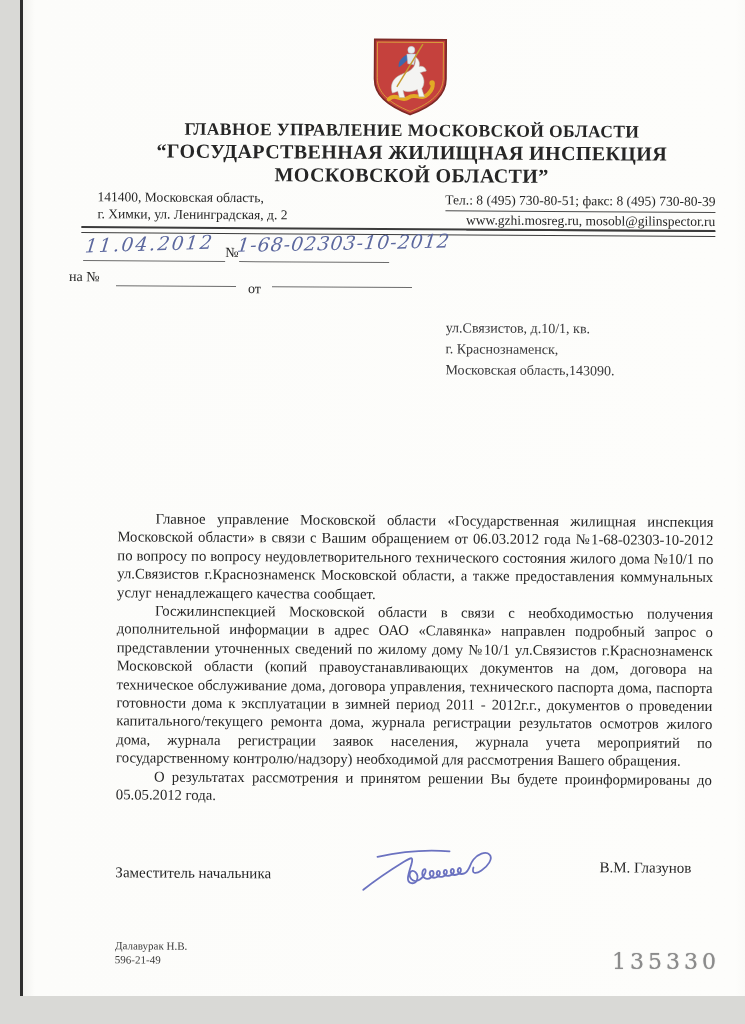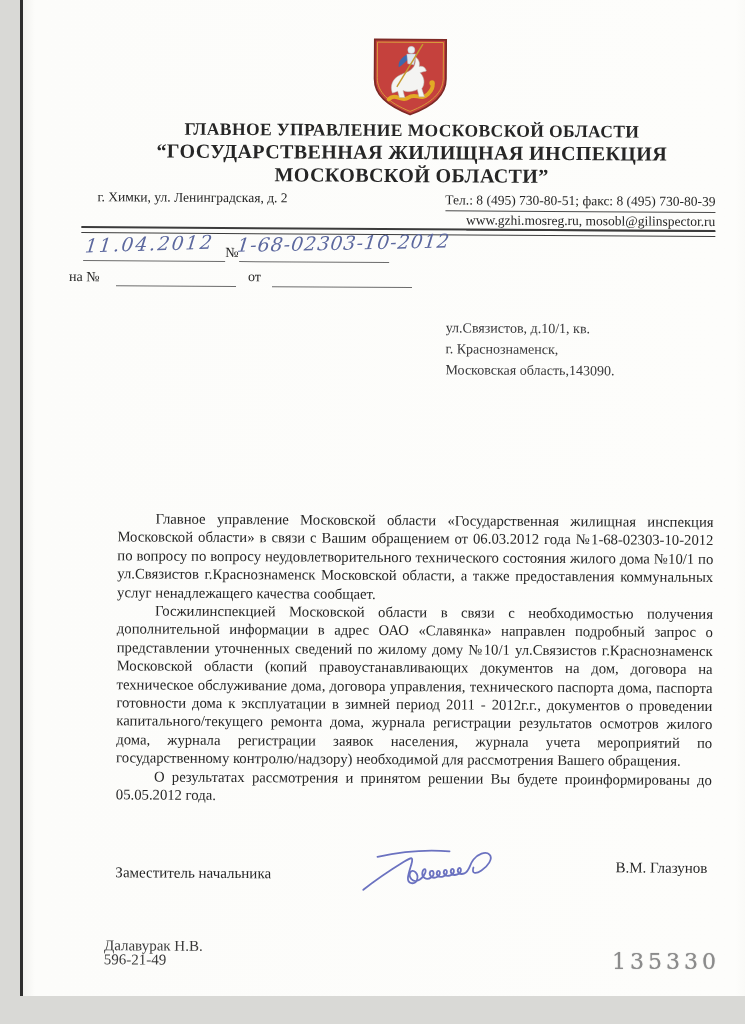--- a/index.html
+++ b/index.html
@@ -43,21 +43,21 @@
 
   
   .ref { position: absolute; top: 238px; left: 48px; width: 420px; height: 58px; font-size: 14px; }
   .ref .line { position: absolute; border-bottom: 1.4px solid #6b6b6b; }
   .ref .ul-date  { left: 14px;  top: 24px; width: 142px; }
   .ref .ul-num   { left: 170px; top: 24px; width: 150px; }
   .ref .no-label { position: absolute; left: 156px; top: 8px; }
   .ref .row2 { position: absolute; top: 30px; left: 0; width: 100%; height: 24px; }
   .ref .row2 .lbl1 { position: absolute; left: 0; top: 3px; }
   .ref .row2 .ul3  { left: 47px; top: 19px; width: 120px; }
-  .ref .row2 .lbl2 { position: absolute; left: 179px; top: 2px; }
+  .ref .row2 .lbl2 { position: absolute; left: 179px; top: 14px; }
   .ref .row2 .ul4  { left: 203px; top: 19px; width: 140px; }
   .hw {
     font-family: "DejaVu Serif", serif; font-style: italic;
     color: #5c689e; white-space: nowrap;
   }
   .hw-date {
     position: absolute; left: 16px; top: -4px; font-size: 19px;
     letter-spacing: 2px; transform: rotate(-2deg) skewX(-8deg);
   }
   .hw-num {
@@ -68,25 +68,25 @@
   
   .recipient { position: absolute; top: 317px; left: 425px; font-size: 14px; line-height: 21px; color: #38383a; }
 
   
   .body-text { position: absolute; top: 511px; left: 98px; width: 596px; font-size: 14.7px; line-height: 18.4px; text-align: justify; }
   .body-text p { margin: 0; text-indent: 38px; }
 
   
   .sig-row { position: absolute; top: 858px; left: 98px; width: 592px; font-size: 15px; }
   .sig-title { position: absolute; left: 0; top: 8px; }
-  .sig-name  { position: absolute; right: 0; top: 0; }
+  .sig-name  { position: absolute; right: 16px; top: 0; }
   .sig-mark  { position: absolute; left: 238px; top: -32px; width: 150px; height: 78px; }
 
   
-  .executor { position: absolute; top: 941px; left: 87px; font-size: 15px; line-height: 13.5px; color: #3a3a3a; }
+  .executor { position: absolute; top: 941px; left: 98px; font-size: 11px; line-height: 13.5px; color: #3a3a3a; }
   .stamp {
     position: absolute; top: 949px; left: 592px;
     font-family: "DejaVu Serif", serif; font-size: 22px; letter-spacing: 4px;
     color: #8b8b8b; text-shadow: 0 0 1px #a5a5a5;
   }
 </style>
 </head>
 <body>
 
 <div class="page">
@@ -107,20 +107,21 @@
     </svg>
 
     <div class="org-title">
       <div class="l1">ГЛАВНОЕ УПРАВЛЕНИЕ МОСКОВСКОЙ ОБЛАСТИ</div>
       <div class="l2">“ГОСУДАРСТВЕННАЯ ЖИЛИЩНАЯ ИНСПЕКЦИЯ</div>
       <div class="l3">МОСКОВСКОЙ ОБЛАСТИ”</div>
     </div>
 
     <div class="info-row">
       <div class="addr">
+        <div>141400, Московская область,</div>
         <div>г. Химки, ул. Ленинградская, д. 2</div>
       </div>
       <div class="contacts">
         <div><span class="u">Тел.: 8 (495) 730-80-51; факс: 8 (495) 730-80-39</span></div>
         <div><span class="u">www.gzhi.mosreg.ru, mosobl@gilinspector.ru</span></div>
       </div>
     </div>
 
     <div class="double-rule"></div>
 

